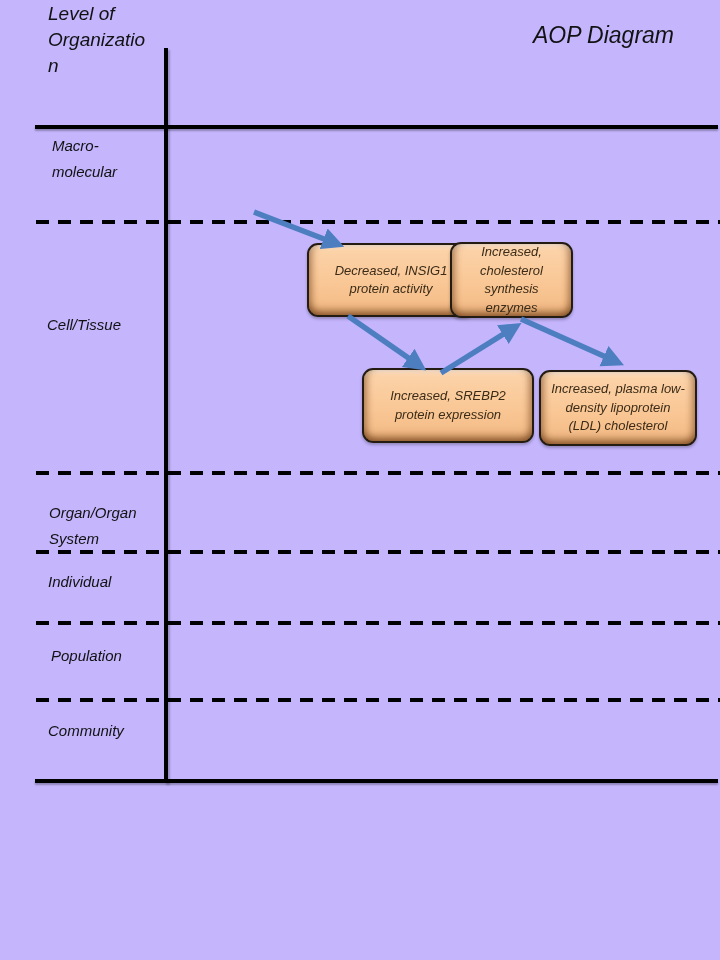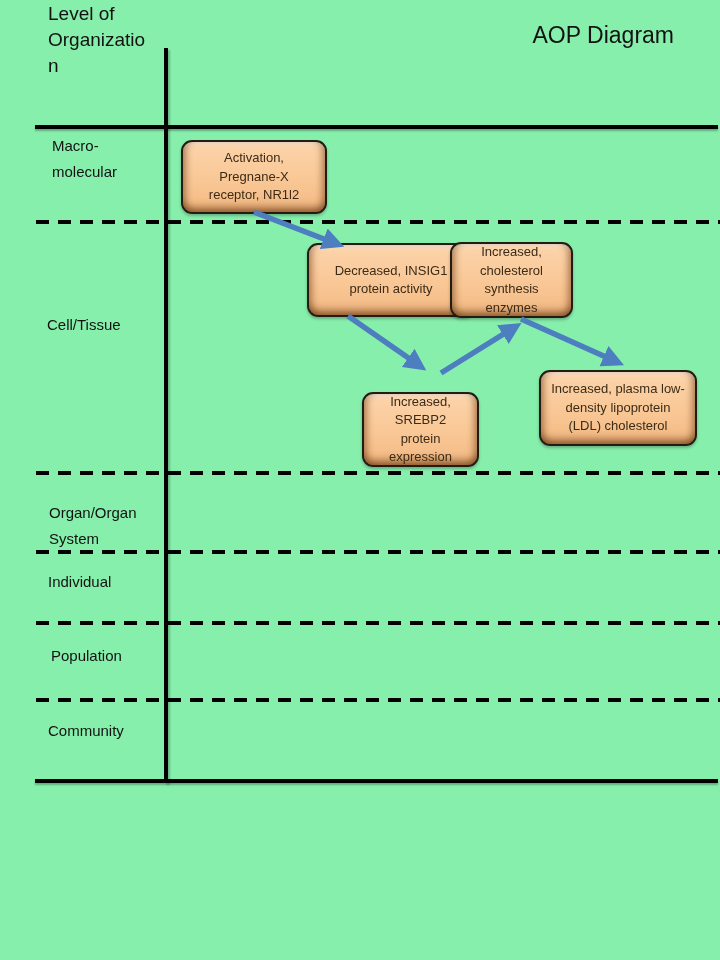--- a/index.html
+++ b/index.html
@@ -1,22 +1,23 @@
 <!DOCTYPE html>
 <html><head>
 <meta charset="utf-8">
 <style>
   html, body { margin: 0; padding: 0; background: #ffffff; }
   .stage {
     position: relative;
     width: 720px; height: 960px;
-    background: #86efac;
+    background: #c4b5fd;
     overflow: hidden;
     font-family: "Liberation Sans", sans-serif;
     color: #151515;
+    font-style: italic;
   }
   .prelines { white-space: pre-line; }
 
   
   .axis-label {
     position: absolute; left: 48px; top: 1px; width: 120px;
     font-size: 19px; line-height: 26px; color: #121212;
   }
   .title {
     position: absolute; left: 166px; top: 21px; width: 508px;
@@ -69,21 +70,21 @@
       inset 0 4px 4px -2px rgba(255,255,255,.7),
       0 2px 3px rgba(0,0,0,.25);
     display: flex; align-items: center; justify-content: center;
     text-align: center;
     font-size: 13px; line-height: 18.5px; color: #3b2b17;
     box-sizing: border-box; padding: 4px 6px;
   }
   .node.n0 { left: 181px; top: 140px; width: 146px; height: 74px; }
   .node.n1 { left: 274px; top: 243px; width: 168px; height: 74px; margin-left: 33px; }
   .node.n2 { left: 450px; top: 242px; width: 123px; height: 76px; }
-  .node.n3 { left: 362px; top: 392px; width: 117px; height: 75px; }
+  .node.n3 { left: 362px; top: 368px; width: 172px; height: 75px; }
   .node.n4 { left: 539px; top: 370px; width: 158px; height: 76px; }
 
   
   .arrows { position: absolute; left: 0; top: 0; pointer-events: none; }
 </style>
 </head>
 <body>
 
 <div class="stage">
 
@@ -103,25 +104,20 @@
 
   <div class="lvl l0 prelines">Macro-
 molecular</div>
   <div class="lvl l1 prelines">Cell/Tissue</div>
   <div class="lvl l2 prelines">Organ/Organ
 System</div>
   <div class="lvl l3 prelines">Individual</div>
   <div class="lvl l4 prelines">Population</div>
   <div class="lvl l5 prelines">Community</div>
 
-  <div class="node n0">
-    <span class="prelines">Activation,
-Pregnane-X
-receptor, NR1l2</span>
-  </div>
   <div class="node n1">
     <span class="prelines">Decreased, INSIG1
 protein activity</span>
   </div>
   <div class="node n2">
     <span class="prelines">Increased,
 cholesterol
 synthesis enzymes</span>
   </div>
   <div class="node n3">

